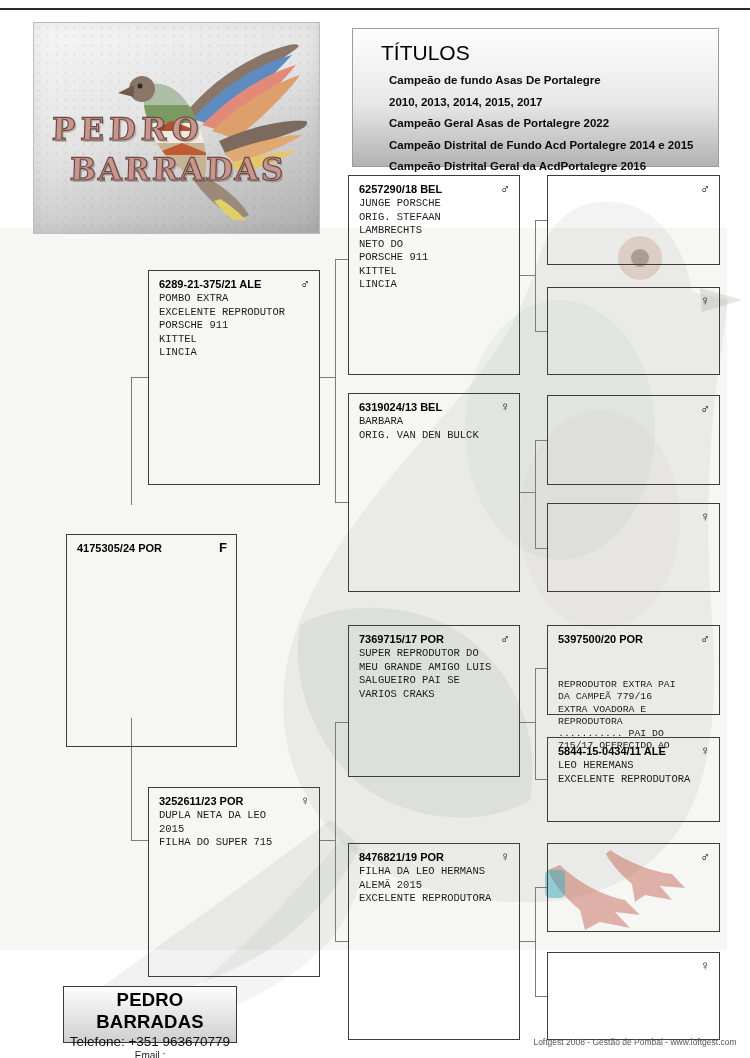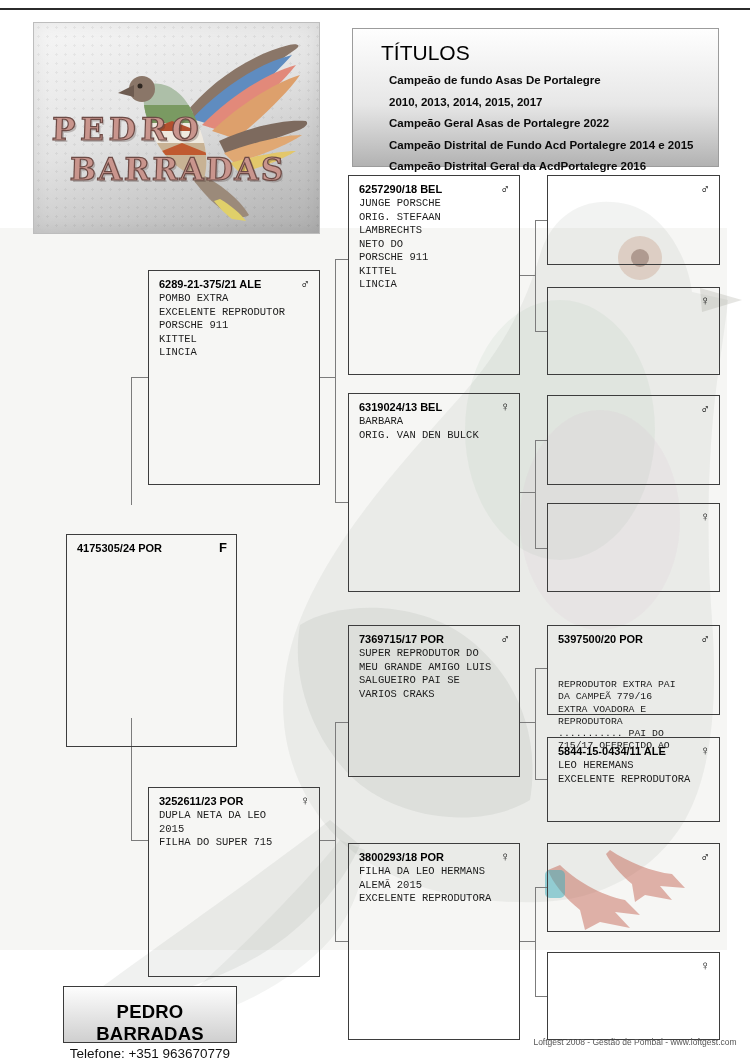--- a/index.html
+++ b/index.html
@@ -36,21 +36,21 @@
     padding:7px 9px 1px 10px;font-size:11px;font-weight:bold;color:#000;}
   .pbox-head .sex{font-size:13px;line-height:11px;font-weight:bold;}
   .pbox-body{padding:1px 8px 0 10px;font-family:"Liberation Mono","DejaVu Sans Mono",monospace;
     font-size:10.5px;line-height:13.5px;color:#1c1c1c;white-space:pre-line;}
 
   .cl{position:absolute;background:#7c7c7c;}
 
   
   .contact-box{position:absolute;left:63px;top:986px;width:174px;height:57px;
     background:linear-gradient(180deg,#fdfdfd,#cfcfcf);border:1.5px solid #3a3a3a;
-    text-align:center;box-sizing:border-box;padding-top:14px;}
+    text-align:center;box-sizing:border-box;padding-top:2px;}
   .contact-name{font-size:18.5px;font-weight:bold;letter-spacing:.2px;color:#000;}
   .contact-phone{font-size:13.5px;color:#111;margin-top:1px;}
   .contact-email{font-size:10px;color:#222;margin-top:1px;}
 
   .footer-credit{position:absolute;left:520px;top:1037px;width:230px;text-align:center;
     font-size:8.5px;color:#555;}
 </style>
 </head>
 <body>
 
@@ -209,21 +209,21 @@
         <span class="sex">♂</span>
       </div>
     <div class="pbox-body">SUPER REPRODUTOR DO
 MEU GRANDE AMIGO LUIS
 SALGUEIRO PAI SE
 VARIOS CRAKS</div>
   </div>
 
   <div class="pbox" style="left:348px;top:843px;width:172px;height:197px;">
     <div class="pbox-head">
-        <span class="ring">3800293/18 POR</span>
+        <span class="ring">8476821/19 POR</span>
         <span class="sex">♀</span>
       </div>
     <div class="pbox-body">FILHA DA LEO HERMANS
 ALEMÃ 2015
 EXCELENTE REPRODUTORA</div>
   </div>
 
   <div class="pbox" style="left:547px;top:175px;width:173px;height:90px;">
     <div class="pbox-head">
         <span class="ring"></span>

